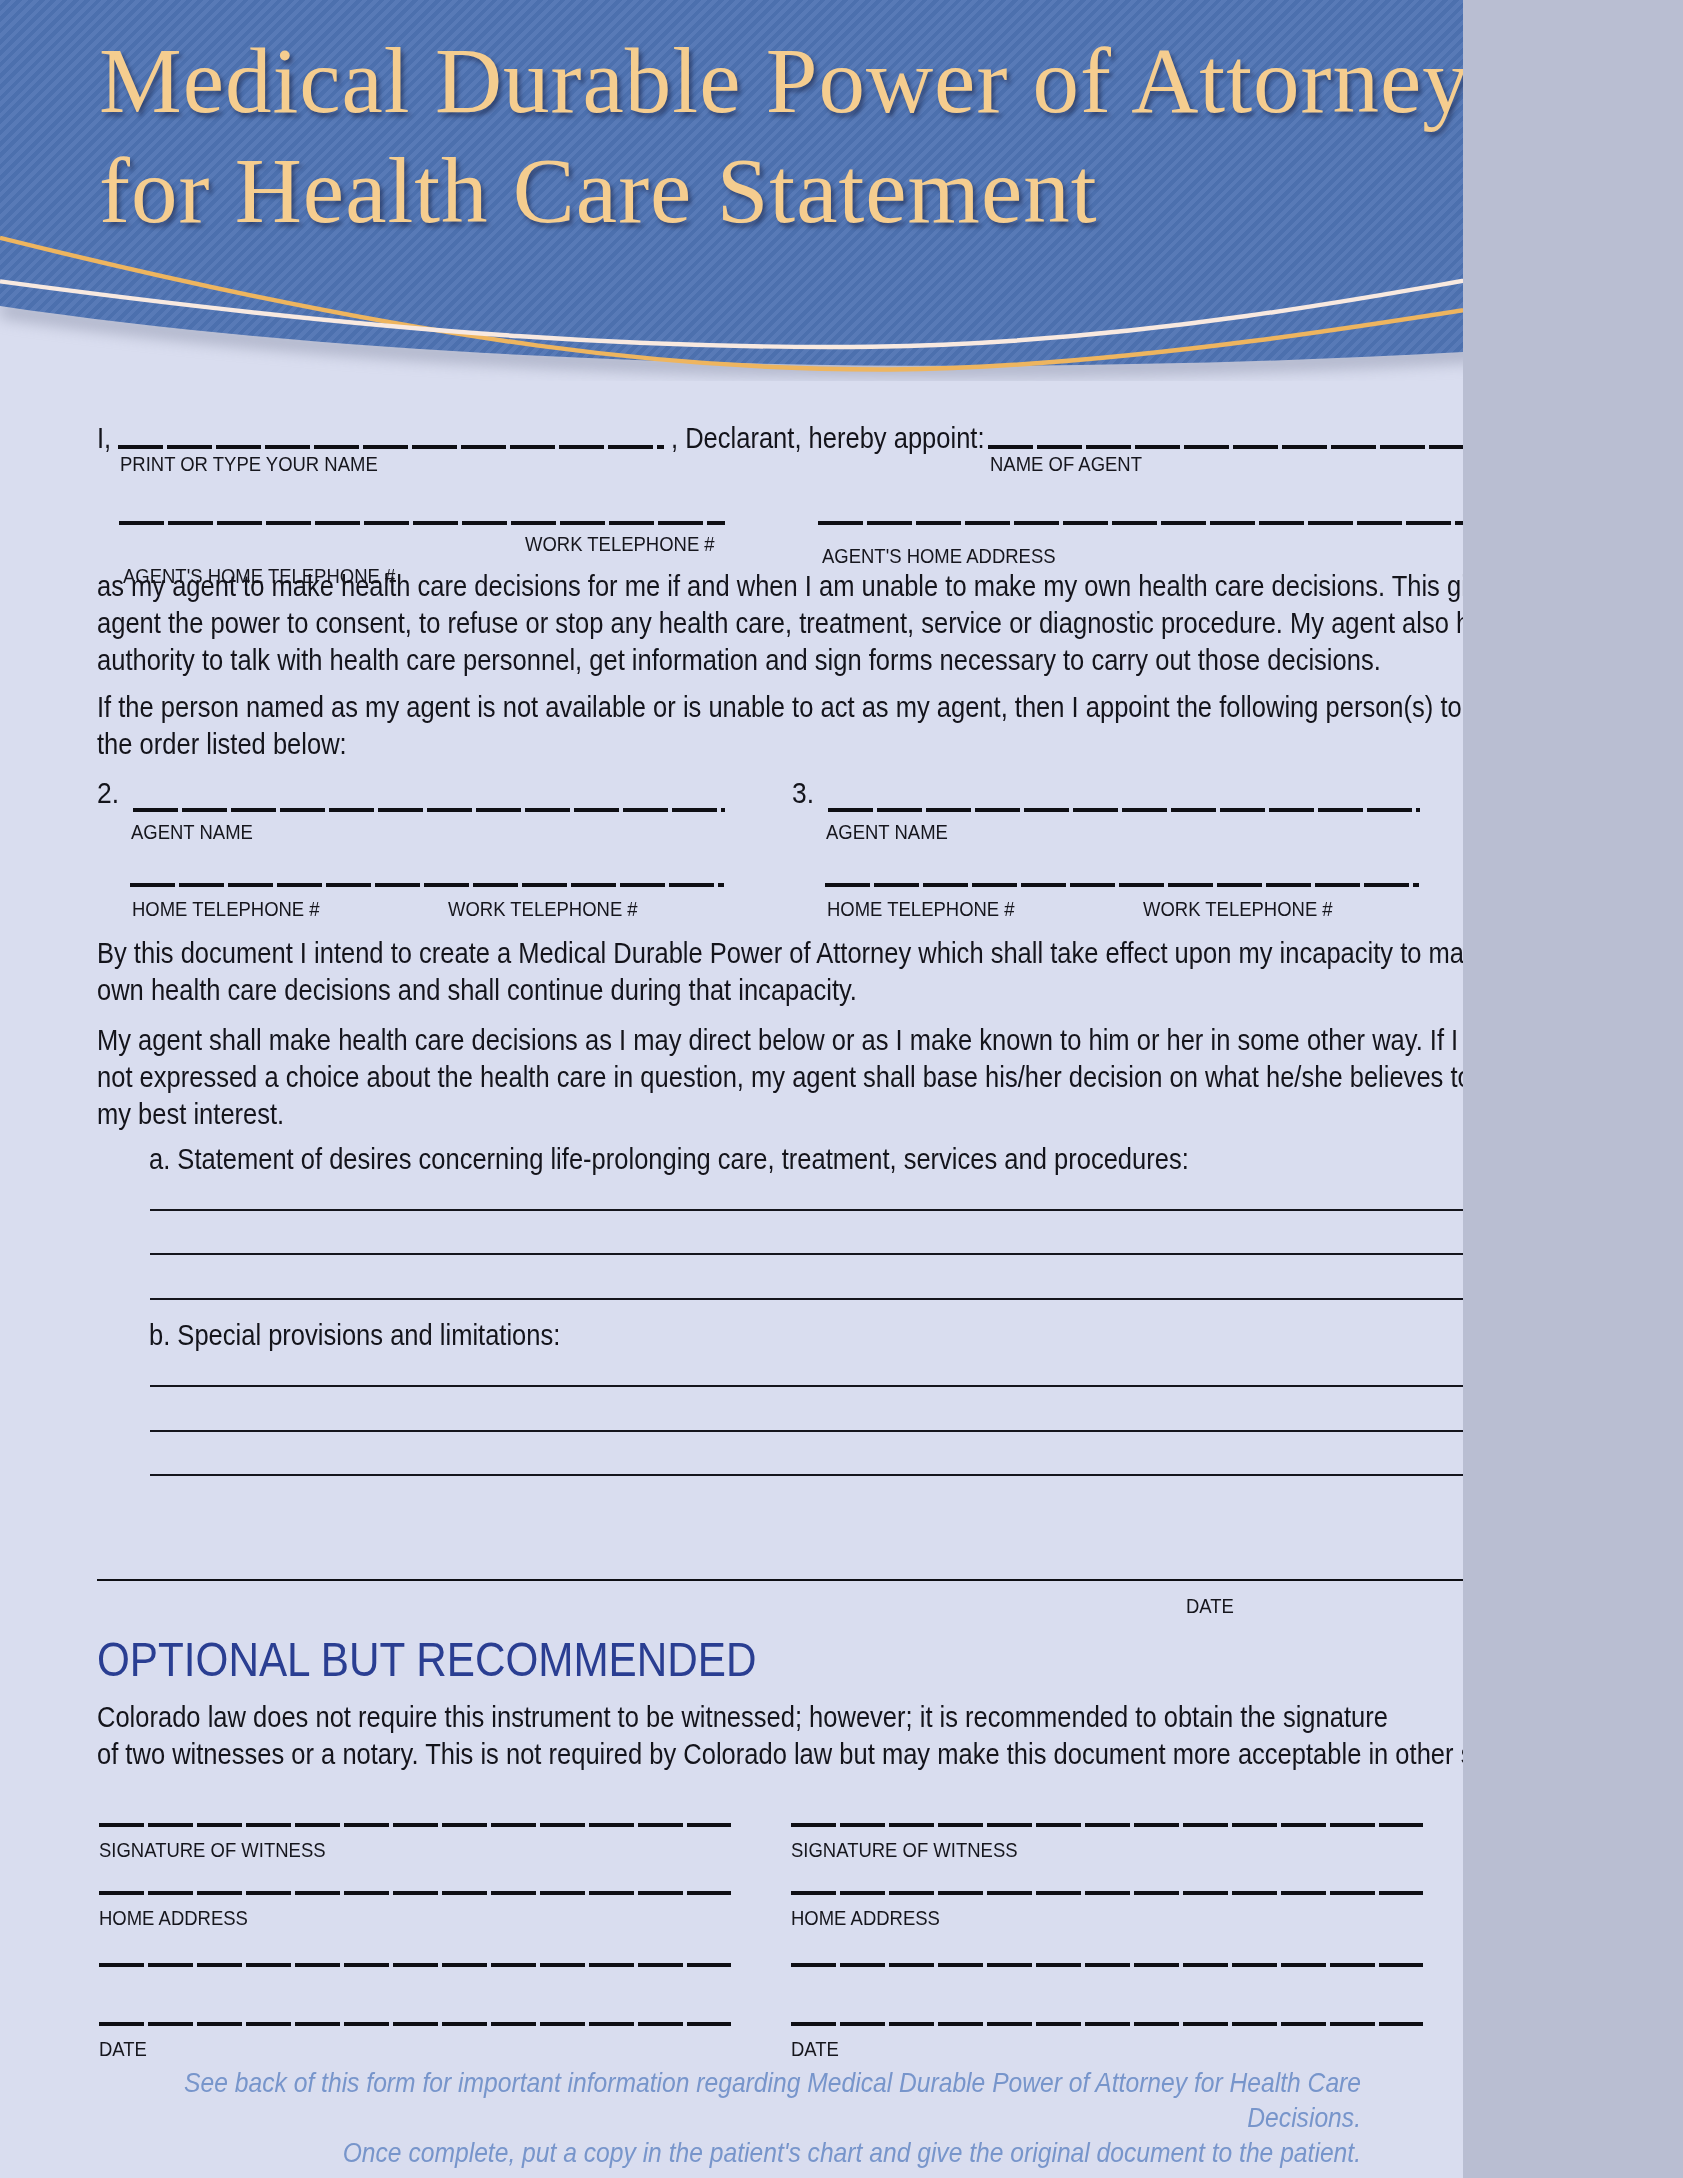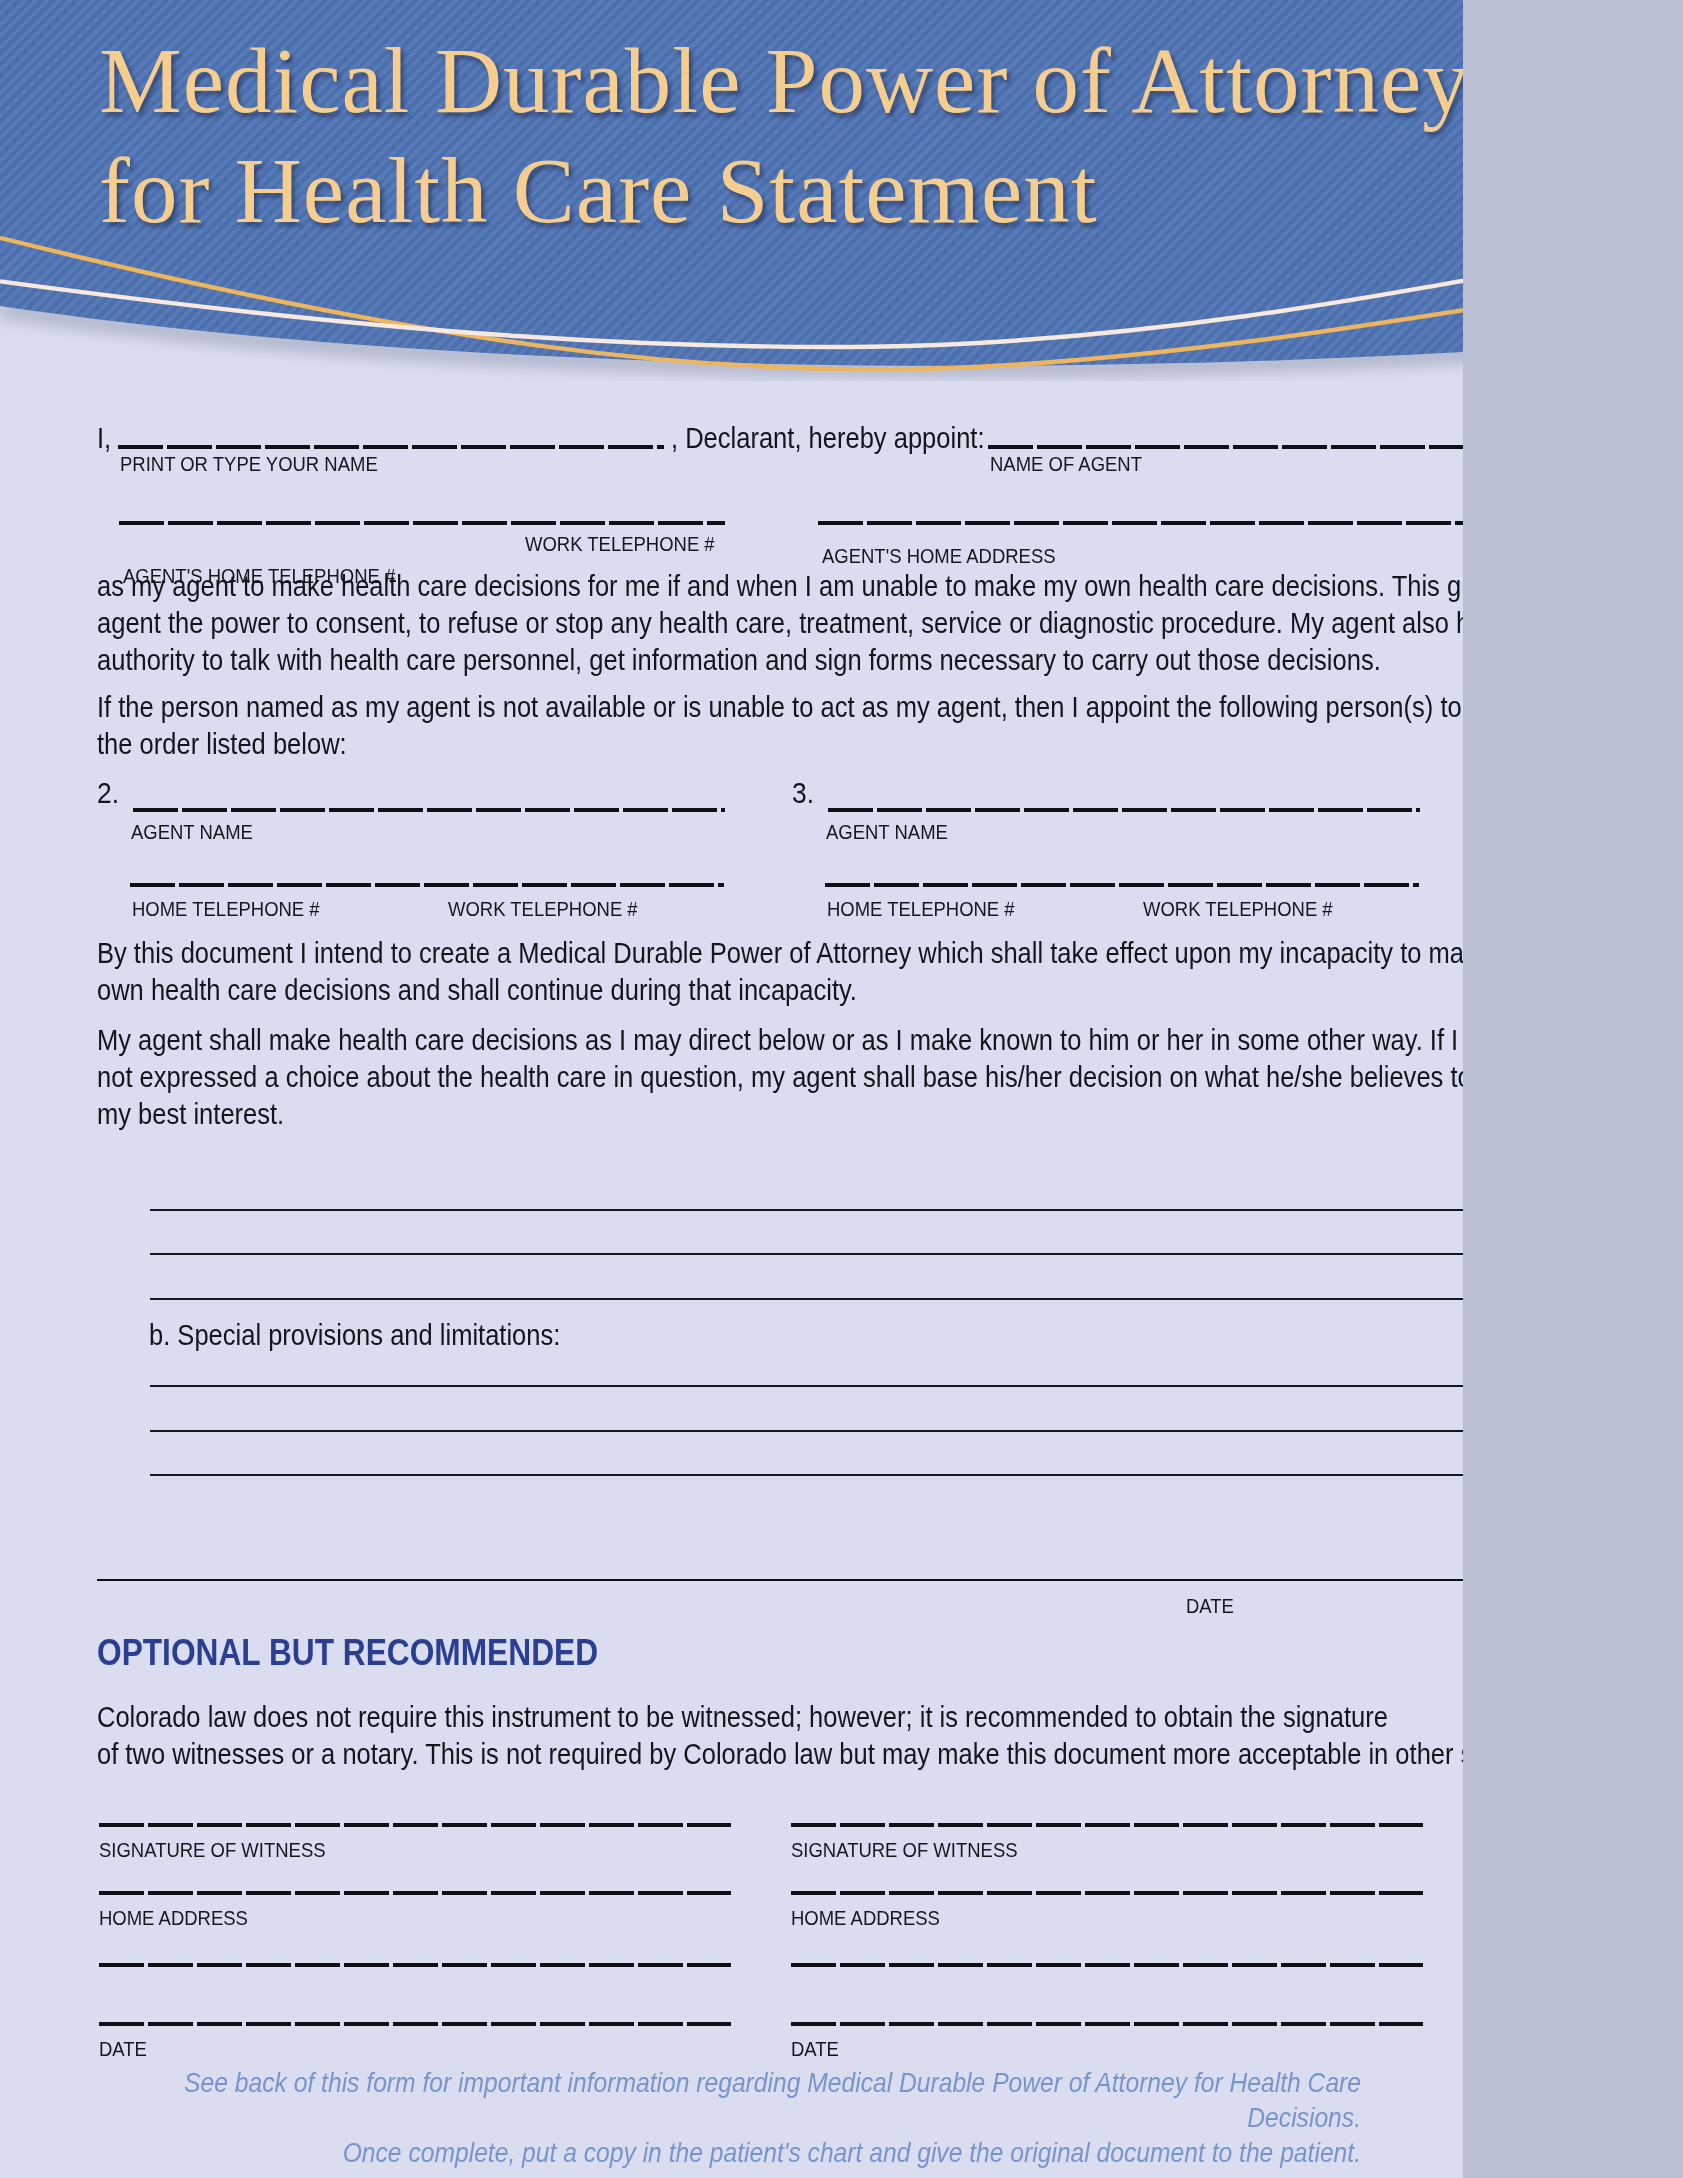--- a/index.html
+++ b/index.html
@@ -34,21 +34,21 @@
   }
   .lbl{font-size:21px; color:#16161d;}
   .blank{
     height:4px;
     background:repeating-linear-gradient(90deg,#0f0f14 0 45px,rgba(0,0,0,0) 45px 49px);
   }
   .rule{height:0; border-top:2px solid #15151c;}
   .sigrule{height:0; border-top:2.5px solid #0f0f14;}
   .num{font-size:30px;}
   .ack{font-size:28px;}
-  .optional-heading{font-size:36px; font-weight:bold; color:#2a3e92;}
+  .optional-heading{font-size:48px; font-weight:normal; color:#2a3e92;}
   .footer-text{
     font-size:28px; line-height:35px; font-style:italic; color:#7795cb;
     text-align:right;
   }
   .footer-text span{display:block;}
 </style>
 </head>
 <body>
 
 <div class="page">
@@ -110,20 +110,21 @@
     <span class="abs lbl" style="left:35px;top:121px"><span class="cond">HOME TELEPHONE #</span></span>
     <span class="abs lbl" style="left:351px;top:121px"><span class="cond">WORK TELEPHONE #</span></span>
   </div>
 
   <div class="abs para" style="left:97px;top:935px">By this document I intend to create a Medical Durable Power of Attorney which shall take effect upon my incapacity to make my
 own health care decisions and shall continue during that incapacity.</div>
   <div class="abs para" style="left:97px;top:1022px">My agent shall make health care decisions as I may direct below or as I make known to him or her in some other way. If I have
 not expressed a choice about the health care in question, my agent shall base his/her decision on what he/she believes to be in
 my best interest.</div>
 
+  <span class="abs txt" style="left:149px;top:1141px"><span class="cond">a. Statement of desires concerning life-prolonging care, treatment, services and procedures:</span></span>
   <div class="abs rule" style="left:150px;top:1209px;width:1414px"></div>
   <div class="abs rule" style="left:150px;top:1253px;width:1414px"></div>
   <div class="abs rule" style="left:150px;top:1298px;width:1414px"></div>
 
   <span class="abs txt" style="left:149px;top:1317px"><span class="cond">b. Special provisions and limitations:</span></span>
   <div class="abs rule" style="left:150px;top:1385px;width:1414px"></div>
   <div class="abs rule" style="left:150px;top:1430px;width:1414px"></div>
   <div class="abs rule" style="left:150px;top:1474px;width:1414px"></div>
 
   <div class="abs sigrule" style="left:97px;top:1579px;width:1479px"></div>

